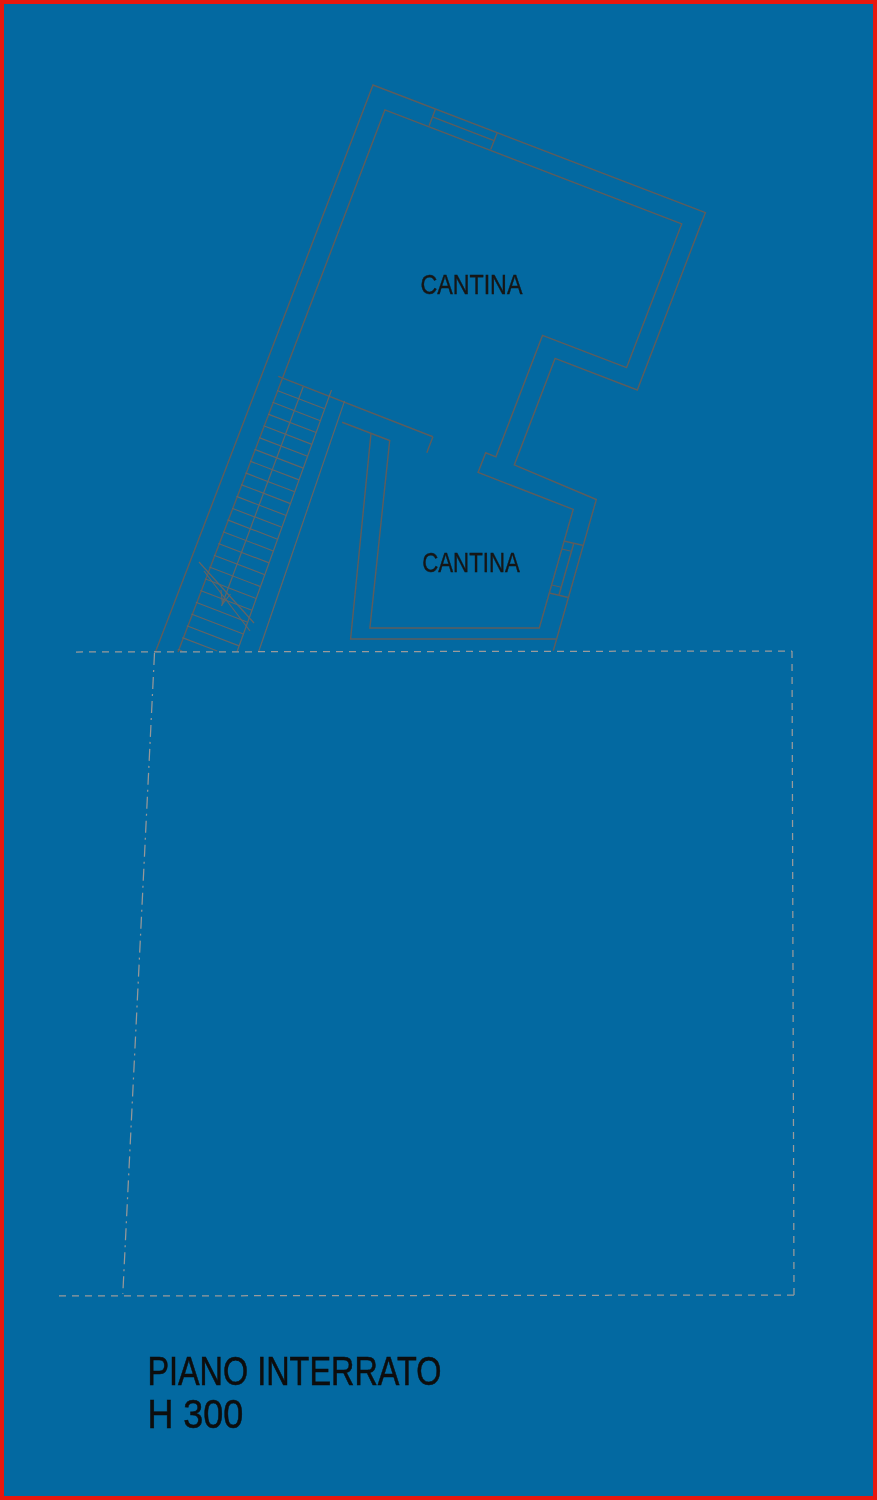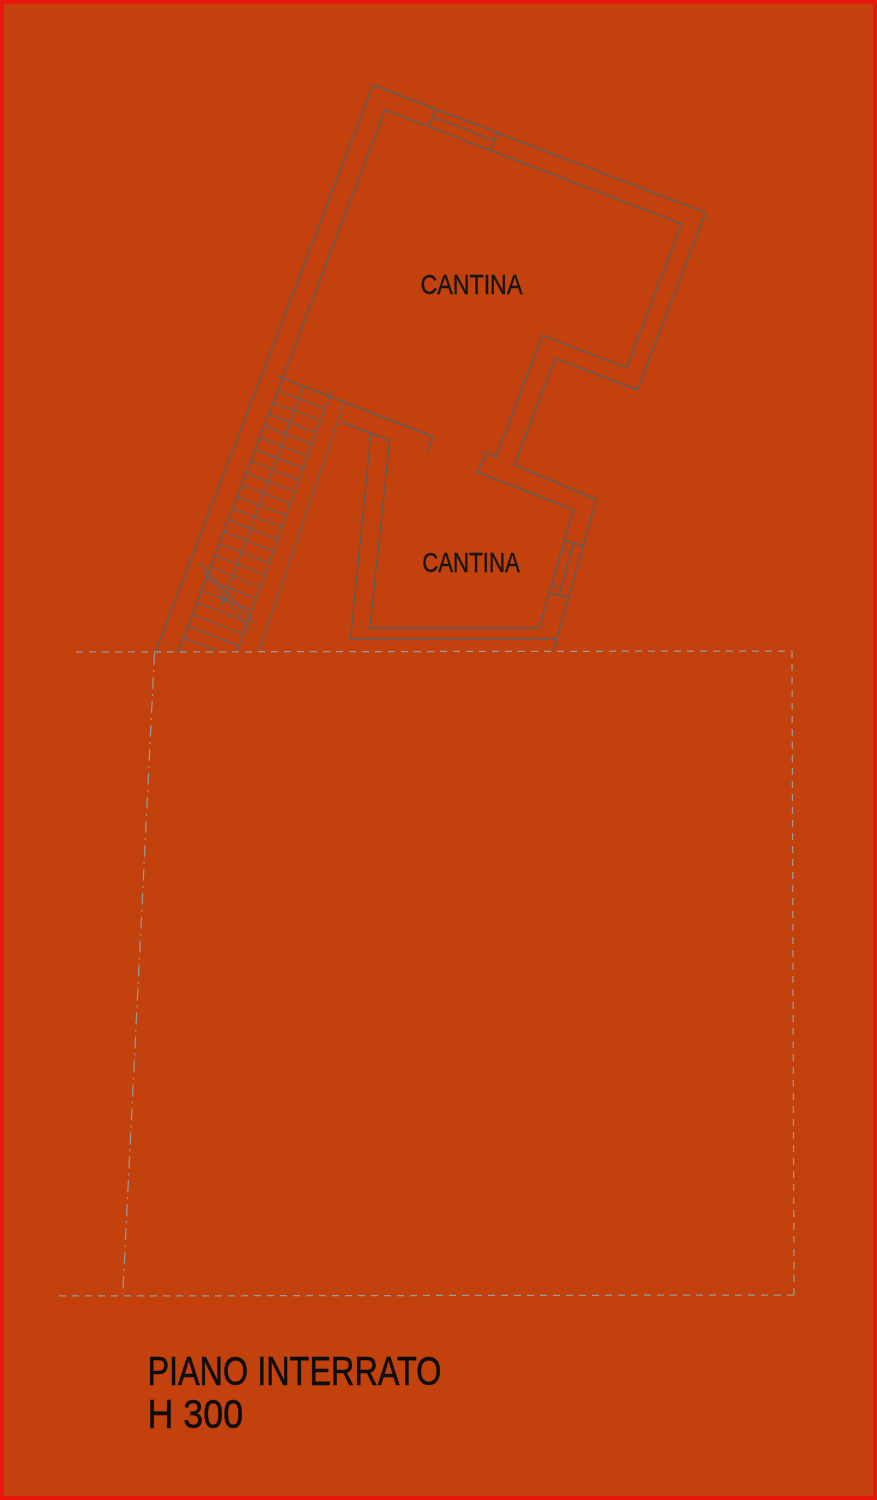--- a/index.html
+++ b/index.html
@@ -1,16 +1,16 @@
 <!DOCTYPE html>
 <html><head>
 <meta charset="utf-8">
 <style>
 html,body{margin:0;padding:0;background:#ffffff;}
-.page{position:relative;width:877px;height:1500px;box-sizing:border-box;border:4px solid #e8170e;background:#c2410c;overflow:hidden;}
+.page{position:relative;width:877px;height:1500px;box-sizing:border-box;border:4px solid #e8170e;background:#0369a1;overflow:hidden;}
 svg{position:absolute;left:-4px;top:-4px;filter:blur(0.3px);}
 text{font-family:"Liberation Sans",sans-serif;}
 </style>
 </head>
 <body>
 <div class="page">
 <svg width="877" height="1500" viewBox="0 0 877 1500">
 <path d="M155.4,652.0 L373.0,85.0 L705.4,212.6 L637.3,390.0 L555.1,358.4 L514.3,464.9 L596.3,499.5 L553.3,650.7" fill="none" stroke="#5d5d5d" stroke-width="1.45" stroke-linecap="butt"></path>
 <path d="M178.0,652.0 L384.9,109.9 L681.7,223.9 L626.6,367.6 L542.5,335.4 L495.9,456.8 L485.7,452.8 L478.1,472.4 L573.2,509.4 L539.3,628.0 L369.9,628.0 L389.7,440.6 L342.1,422.3" fill="none" stroke="#5d5d5d" stroke-width="1.45" stroke-linecap="butt"></path>
 <path d="M371.0,433.4 L350.6,639.0 L556.6,639.0" fill="none" stroke="#5d5d5d" stroke-width="1.45" stroke-linecap="butt"></path>

